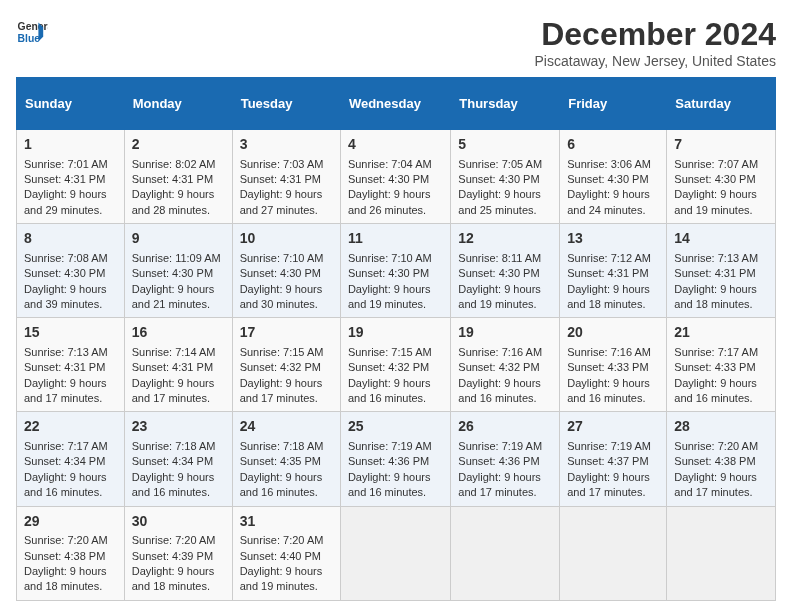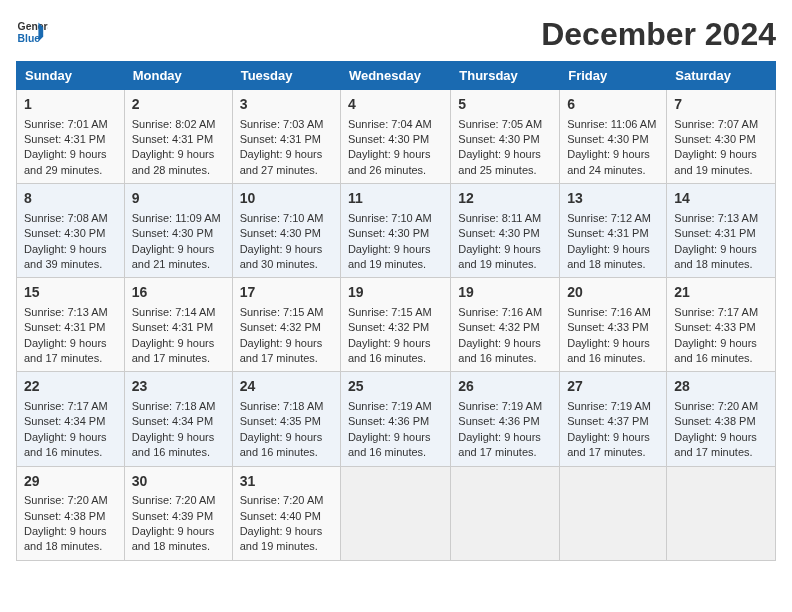--- a/index.html
+++ b/index.html
@@ -40,21 +40,21 @@
     }
     table {
       width: 100%;
       border-collapse: collapse;
       font-size: 11px;
     }
     thead tr th {
       background: #1a6ab1;
       color: #fff;
       text-align: left;
-      padding: 6px 8px;
+      padding: 18px 8px;
       font-size: 13px;
       font-weight: bold;
       border: 1px solid #1a6ab1;
     }
     tbody tr td {
       vertical-align: top;
       padding: 5px 7px;
       border: 1px solid #ccc;
       width: 113px;
       min-height: 70px;
@@ -83,20 +83,21 @@
 <div class="header">
   <div class="logo">
     <svg class="logo-icon" viewBox="0 0 40 40">
       <text x="2" y="18" font-size="13" font-weight="bold" fill="#333">General</text>
       <text x="2" y="32" font-size="13" font-weight="bold" fill="#1a6ab1">Blue</text>
       <polygon points="28,8 38,18 34,14 34,26 38,22 28,32 28,8" fill="#1a6ab1"></polygon>
     </svg>
   </div>
   <div class="title-block">
     <div class="month-title">December 2024</div>
+    <div class="location">Piscataway, New Jersey, United States</div>
   </div>
 </div>
 
 <table>
   <thead>
     <tr id="header-row">
         <th>Sunday</th>
         <th>Monday</th>
         <th>Tuesday</th>
         <th>Wednesday</th>
@@ -105,21 +106,21 @@
         <th>Saturday</th>
       </tr>
   </thead>
   <tbody id="calendar-body">
       <tr>
         <td><span class="day-num">1</span><span>Sunrise: 7:01 AM</span><br><span>Sunset: 4:31 PM</span><br><span>Daylight: 9 hours and 29 minutes.</span></td>
         <td><span class="day-num">2</span><span>Sunrise: 8:02 AM</span><br><span>Sunset: 4:31 PM</span><br><span>Daylight: 9 hours and 28 minutes.</span></td>
         <td><span class="day-num">3</span><span>Sunrise: 7:03 AM</span><br><span>Sunset: 4:31 PM</span><br><span>Daylight: 9 hours and 27 minutes.</span></td>
         <td><span class="day-num">4</span><span>Sunrise: 7:04 AM</span><br><span>Sunset: 4:30 PM</span><br><span>Daylight: 9 hours and 26 minutes.</span></td>
         <td><span class="day-num">5</span><span>Sunrise: 7:05 AM</span><br><span>Sunset: 4:30 PM</span><br><span>Daylight: 9 hours and 25 minutes.</span></td>
-        <td><span class="day-num">6</span><span>Sunrise: 11:06 AM</span><br><span>Sunset: 4:30 PM</span><br><span>Daylight: 9 hours and 24 minutes.</span></td>
+        <td><span class="day-num">6</span><span>Sunrise: 3:06 AM</span><br><span>Sunset: 4:30 PM</span><br><span>Daylight: 9 hours and 24 minutes.</span></td>
         <td><span class="day-num">7</span><span>Sunrise: 7:07 AM</span><br><span>Sunset: 4:30 PM</span><br><span>Daylight: 9 hours and 19 minutes.</span></td>
       </tr>
       <tr>
         <td><span class="day-num">8</span><span>Sunrise: 7:08 AM</span><br><span>Sunset: 4:30 PM</span><br><span>Daylight: 9 hours and 39 minutes.</span></td>
         <td><span class="day-num">9</span><span>Sunrise: 11:09 AM</span><br><span>Sunset: 4:30 PM</span><br><span>Daylight: 9 hours and 21 minutes.</span></td>
         <td><span class="day-num">10</span><span>Sunrise: 7:10 AM</span><br><span>Sunset: 4:30 PM</span><br><span>Daylight: 9 hours and 30 minutes.</span></td>
         <td><span class="day-num">11</span><span>Sunrise: 7:10 AM</span><br><span>Sunset: 4:30 PM</span><br><span>Daylight: 9 hours and 19 minutes.</span></td>
         <td><span class="day-num">12</span><span>Sunrise: 8:11 AM</span><br><span>Sunset: 4:30 PM</span><br><span>Daylight: 9 hours and 19 minutes.</span></td>
         <td><span class="day-num">13</span><span>Sunrise: 7:12 AM</span><br><span>Sunset: 4:31 PM</span><br><span>Daylight: 9 hours and 18 minutes.</span></td>
         <td><span class="day-num">14</span><span>Sunrise: 7:13 AM</span><br><span>Sunset: 4:31 PM</span><br><span>Daylight: 9 hours and 18 minutes.</span></td>

